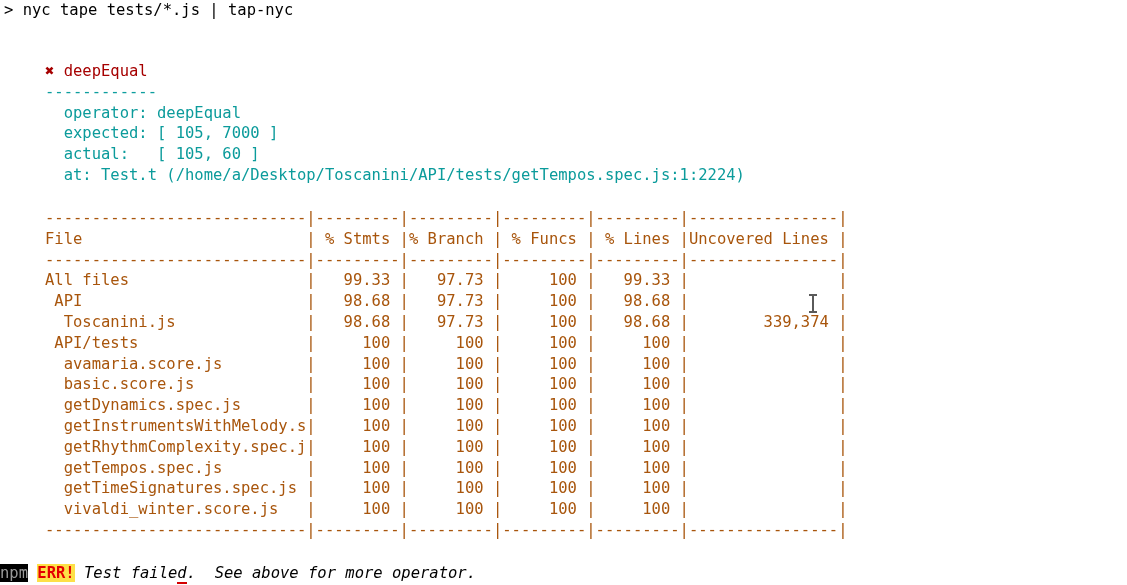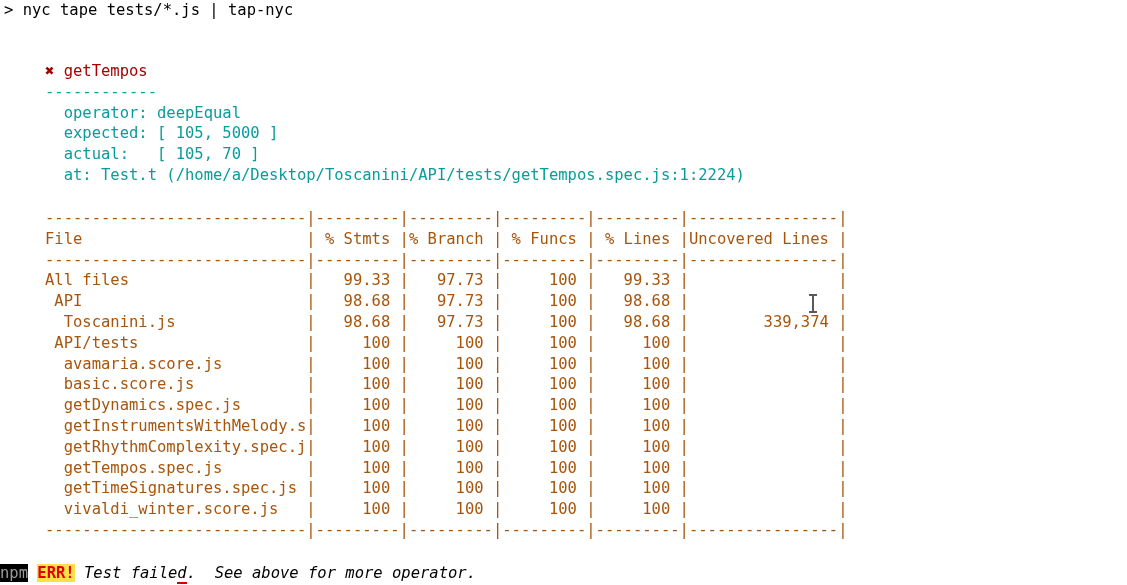--- a/index.html
+++ b/index.html
@@ -76,25 +76,25 @@
   .cursor-ibeam svg { display: block; }
 </style>
 </head>
 <body>
 
 <div class="screen">
 
   <pre class="term cmdline">&gt; nyc tape tests/*.js | tap-nyc</pre>
 
   <div class="failblock">
-    <pre class="term fail-title">✖ getTempos</pre>
+    <pre class="term fail-title">✖ deepEqual</pre>
     <pre class="term fail-rule">------------</pre>
     <pre class="term fail-detail">  operator: deepEqual</pre>
-    <pre class="term fail-detail">  expected: [ 105, 5000 ]</pre>
-    <pre class="term fail-detail">  actual:   [ 105, 70 ]</pre>
+    <pre class="term fail-detail">  expected: [ 105, 7000 ]</pre>
+    <pre class="term fail-detail">  actual:   [ 105, 60 ]</pre>
     <pre class="term fail-detail">  at: Test.t (/home/a/Desktop/Toscanini/API/tests/getTempos.spec.js:1:2224)</pre>
   </div>
 
   <pre class="term coverage" id="coverage-output">----------------------------|---------|---------|---------|---------|----------------|
 File                        | % Stmts |% Branch | % Funcs | % Lines |Uncovered Lines |
 ----------------------------|---------|---------|---------|---------|----------------|
 All files                   |   99.33 |   97.73 |     100 |   99.33 |                |
  API                        |   98.68 |   97.73 |     100 |   98.68 |                |
   Toscanini.js              |   98.68 |   97.73 |     100 |   98.68 |        339,374 |
  API/tests                  |     100 |     100 |     100 |     100 |                |

